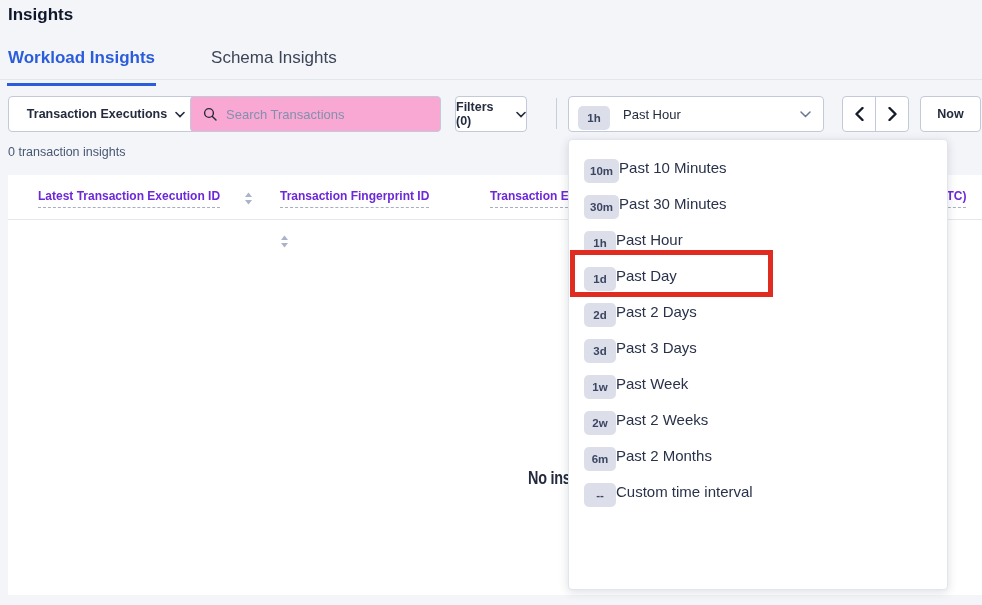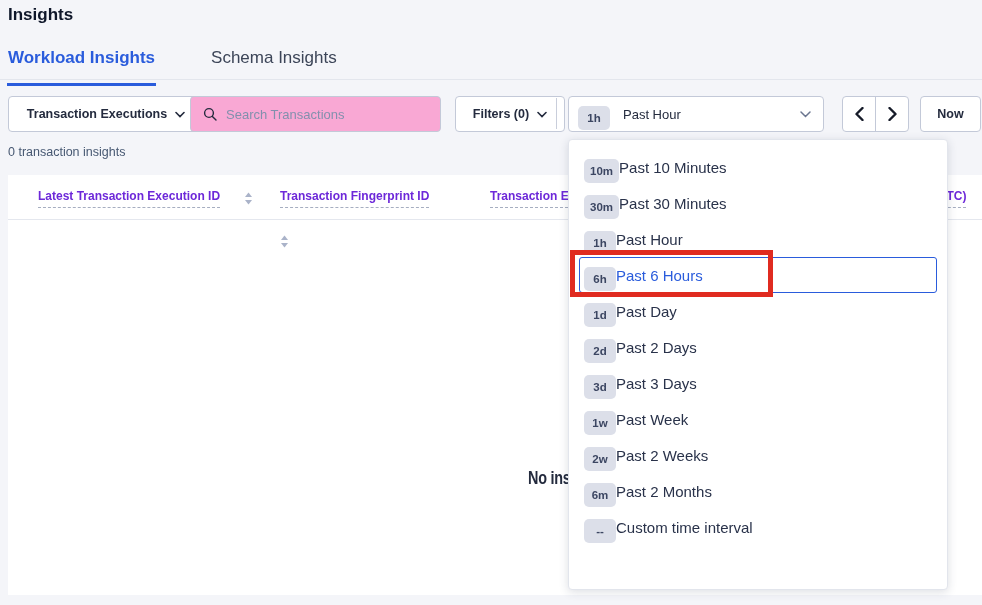--- a/index.html
+++ b/index.html
@@ -19,21 +19,21 @@
   .tabs-border { position:absolute; left:0; top:79px; width:982px; height:1px; background:#e3e6ed; }
 
   
   .toolbar-btn {
     position:absolute; top:96px; height:36px; background:#fff;
     border:1px solid #c3c9d8; border-radius:4px;
     display:flex; align-items:center; justify-content:center; gap:8px;
     font-size:12.5px; font-weight:700; color:#242b3e; cursor:pointer;
   }
   .type-select { left:8px; width:196px; }
-  .filters-btn { left:455px; width:110px; }
+  .filters-btn { left:455px; width:72px; }
   .search-box {
     position:absolute; left:190px; top:96px; width:251px; height:36px;
     background:#f9a8d4; border:1px solid #c3c9d8; border-radius:4px;
     display:flex; align-items:center; padding:0 12px; gap:9px;
   }
   .search-box input {
     border:none; outline:none; flex:1; font-size:13px;
     font-family:"Liberation Sans", sans-serif; color:#242b3e; background:transparent;
   }
   .search-box input::placeholder { color:#8290ad; }
@@ -240,24 +240,20 @@
     <div class="dd-item">
       <span class="time-badge">30m</span>
       <span class="dd-label">Past 30 Minutes</span>
     </div>
 
     <div class="dd-item">
       <span class="time-badge">1h</span>
       <span class="dd-label">Past Hour</span>
     </div>
 
-    <div class="dd-item selected">
-      <span class="time-badge">6h</span>
-      <span class="dd-label">Past 6 Hours</span>
-    </div>
 
     <div class="dd-item">
       <span class="time-badge">1d</span>
       <span class="dd-label">Past Day</span>
     </div>
 
     <div class="dd-item">
       <span class="time-badge">2d</span>
       <span class="dd-label">Past 2 Days</span>
     </div>

